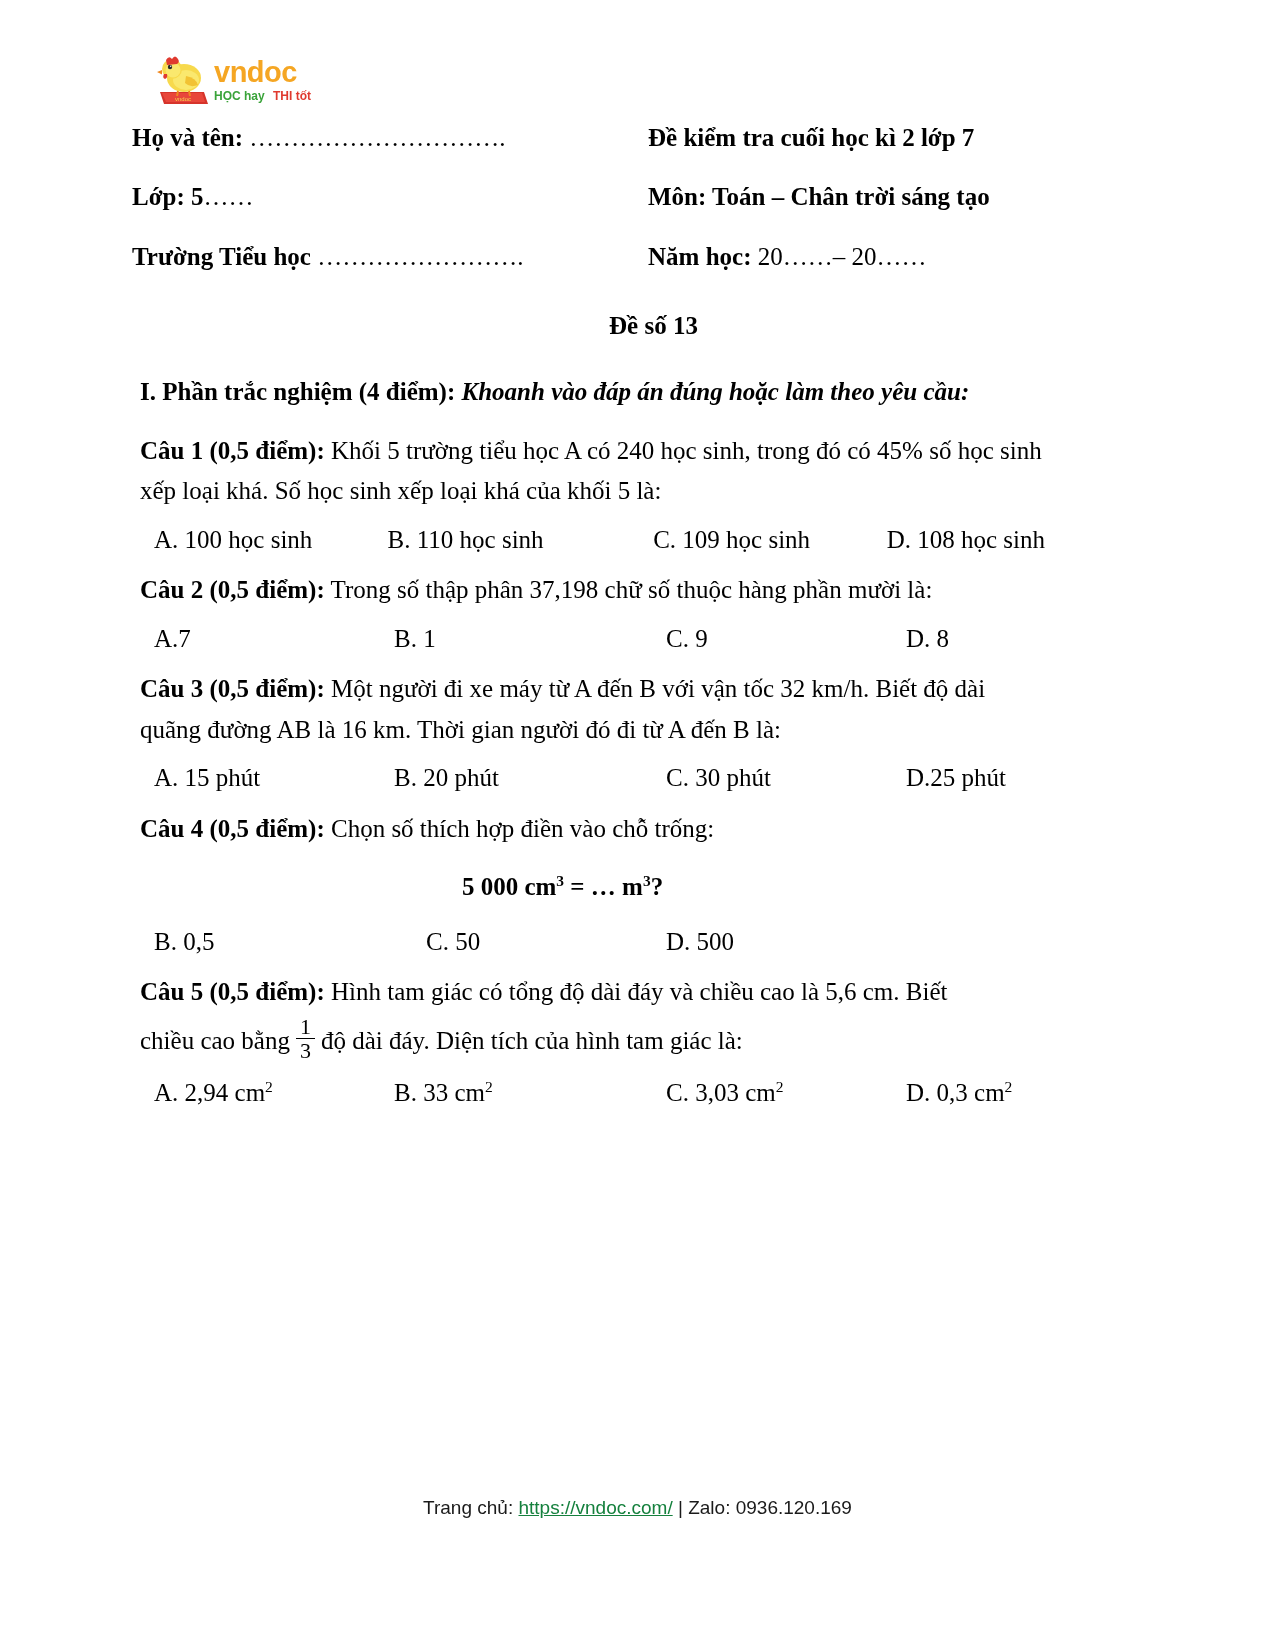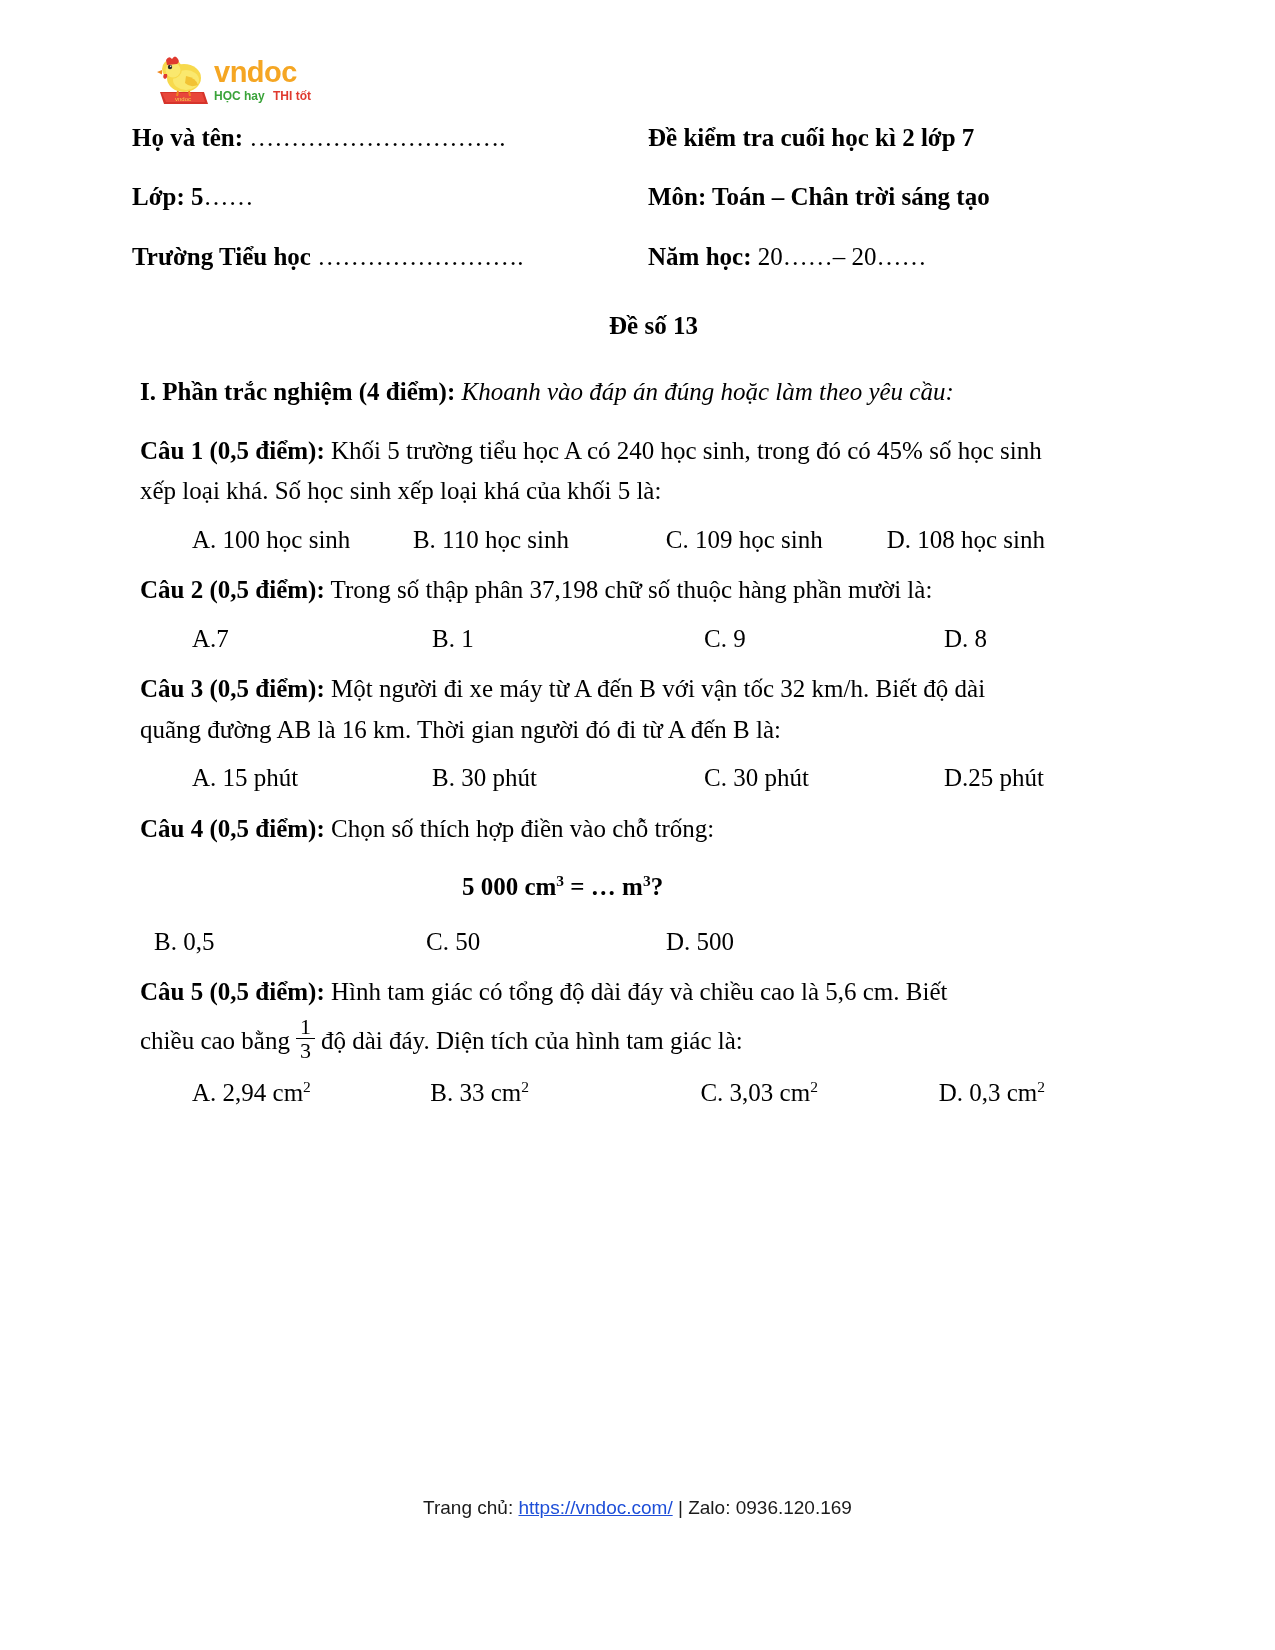--- a/index.html
+++ b/index.html
@@ -79,36 +79,36 @@
   }
   .para {
     margin: 0 0 6px 0;
     text-align: left;
   }
   .section-head {
     margin: 0 0 18px 0;
   }
   .section-head .it {
     font-style: italic;
-    font-weight: normal;
+    font-weight: bold;
     text-align: center;
   }
   .qtext {
     margin: 0 0 4px 0;
   }
   .options {
     display: flex;
     margin: 8px 0 10px 0;
     padding-left: 14px;
   }
   .opt {
     font-size: 25px;
     white-space: nowrap;
   }
-  .opt-w1 { width: 240px; margin-left: 38px; }
+  .opt-w1 { width: 240px; }
   .opt-w2 { width: 240px; }
   .opt-w3 { width: 240px; margin-left: 32px; }
   .opt-w4 { width: auto; }
 
   .center-formula {
     text-align: center;
     font-weight: bold;
     font-size: 25px;
     margin: 18px 0 14px 0;
     padding-right: 60px;
@@ -143,21 +143,21 @@
     position: absolute;
     left: 0;
     top: 1497px;
     width: 1275px;
     text-align: center;
     font-size: 19px;
     font-family: "Liberation Sans", sans-serif;
     color: #1a1a1a;
   }
   .footer a {
-    color: #1d4ed8;
+    color: #15803d;
   }
 </style>
 </head>
 <body>
 
 <div class="page">
 
   <div class="logo-wrap">
     <svg class="logo-svg" width="200" height="62" viewBox="0 0 200 62" xmlns="http://www.w3.org/2000/svg">
 
@@ -250,21 +250,21 @@
       <span class="opt opt-w2">B. 1</span>
       <span class="opt opt-w3">C. 9</span>
       <span class="opt opt-w4">D. 8</span>
     </div>
 
     <p class="para qtext">
       <span class="b">Câu 3 (0,5 điểm):</span><span> Một người đi xe máy từ A đến B với vận tốc 32 km/h. Biết độ dài quãng đường AB là 16 km. Thời gian người đó đi từ A đến B là:</span>
     </p>
     <div class="options">
       <span class="opt opt-w1">A. 15 phút</span>
-      <span class="opt opt-w2">B. 30 phút</span>
+      <span class="opt opt-w2">B. 20 phút</span>
       <span class="opt opt-w3">C. 30 phút</span>
       <span class="opt opt-w4">D.25 phút</span>
     </div>
 
     <p class="para qtext">
       <span class="b">Câu 4 (0,5 điểm):</span><span>  Chọn số thích hợp điền vào chỗ trống:</span>
     </p>
     <div class="center-formula">
       <span>5 000 cm</span><sup>3</sup><span> = … m</span><sup>3</sup><span>?</span>
     </div>

